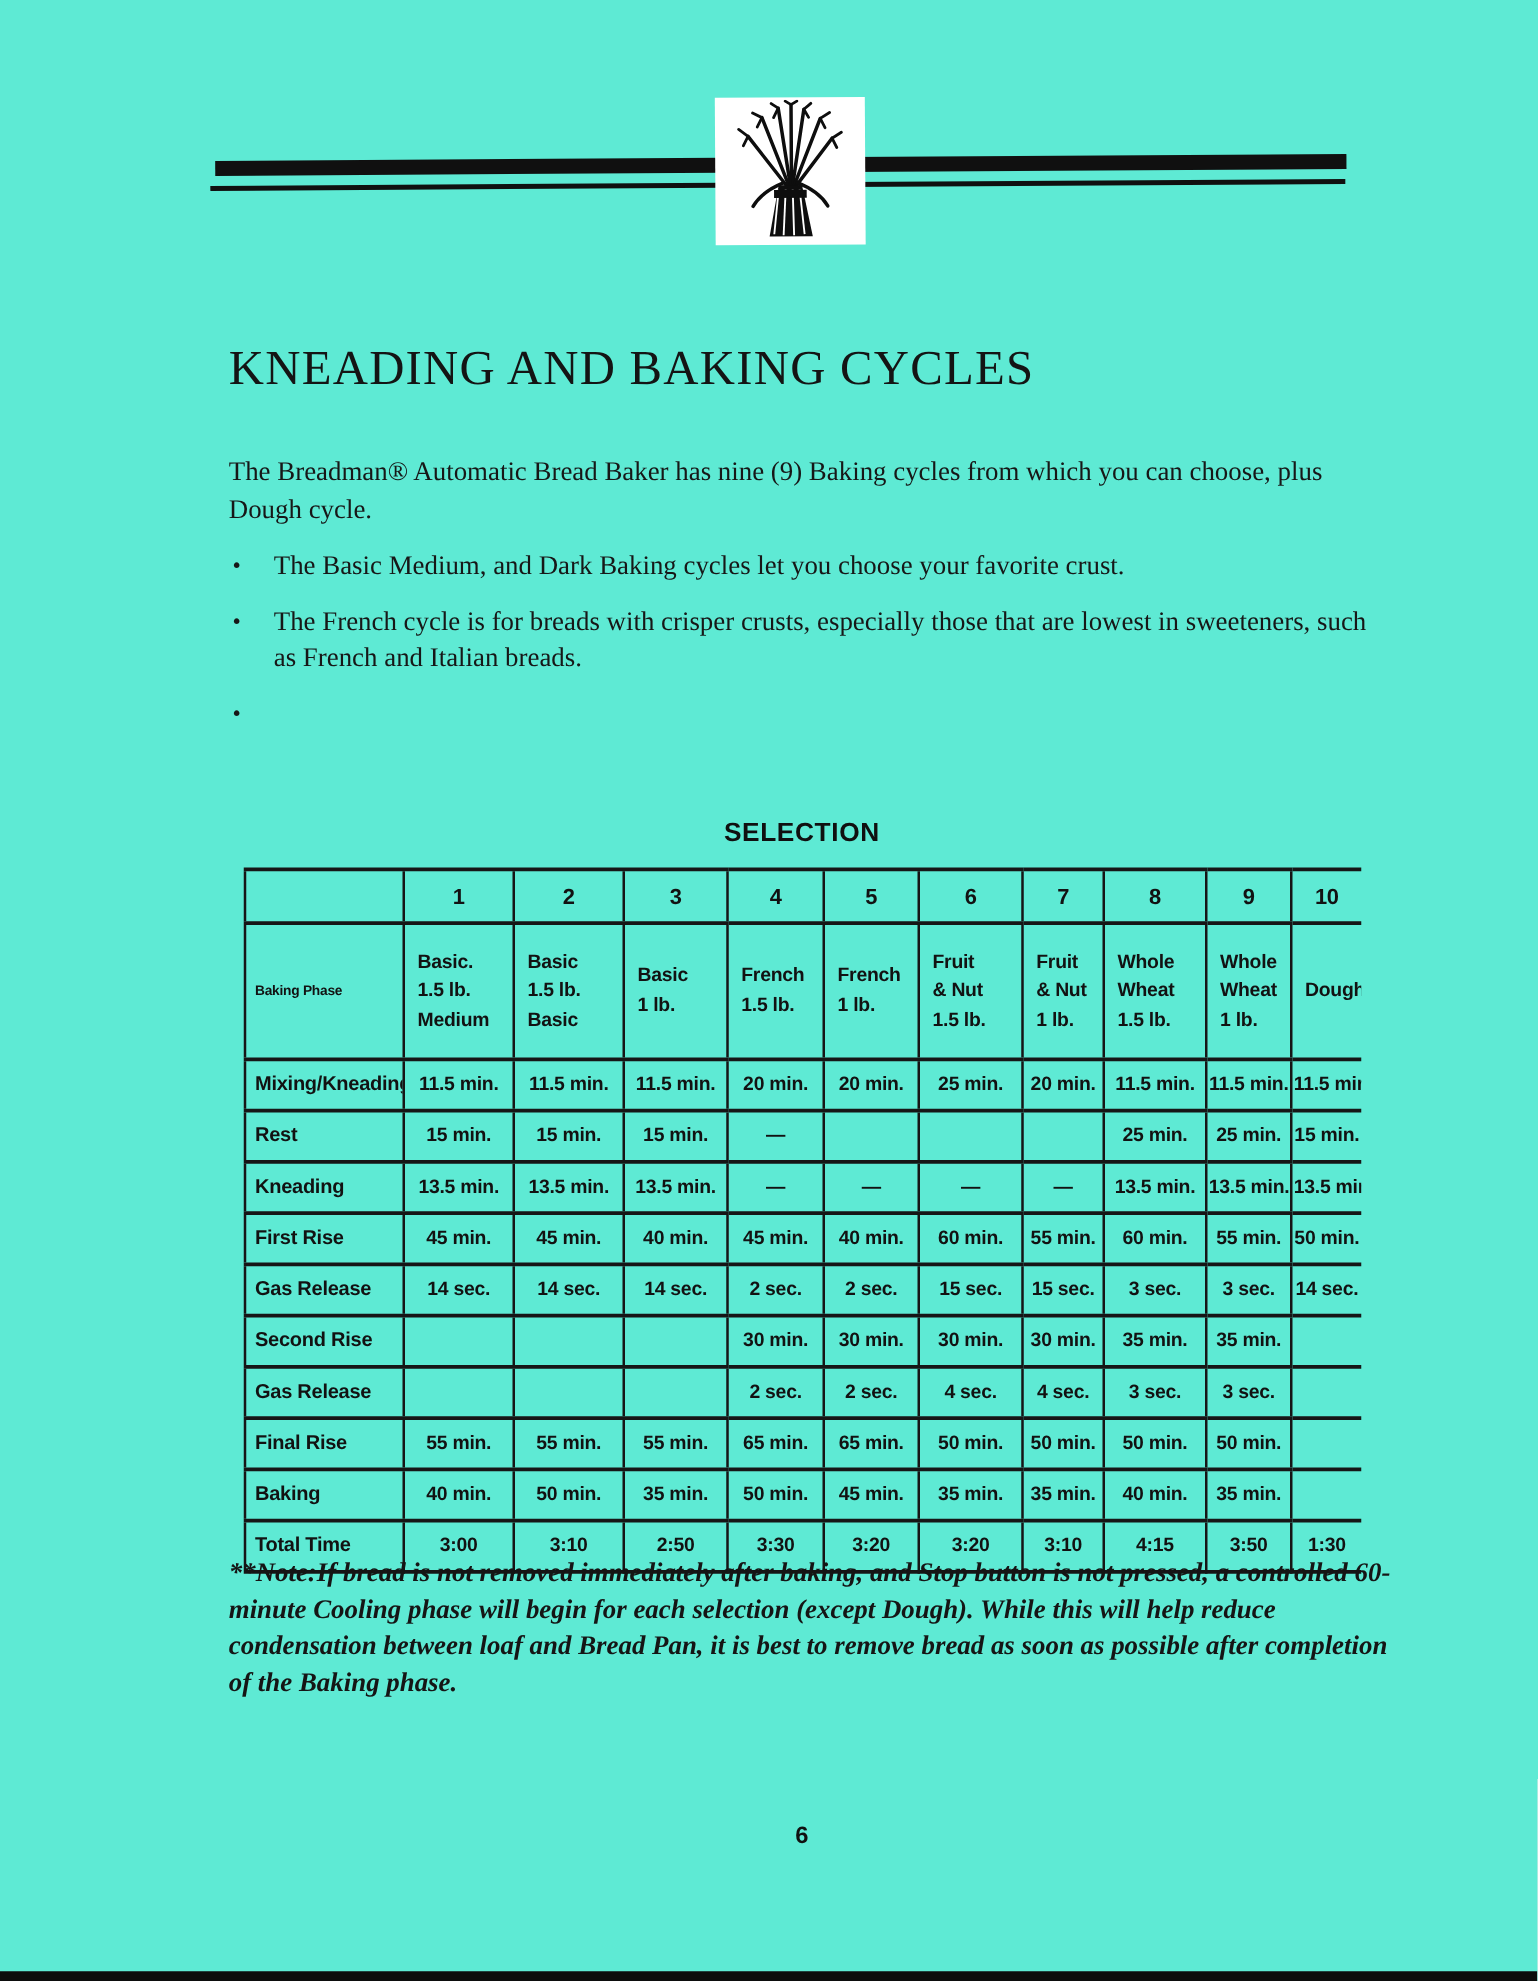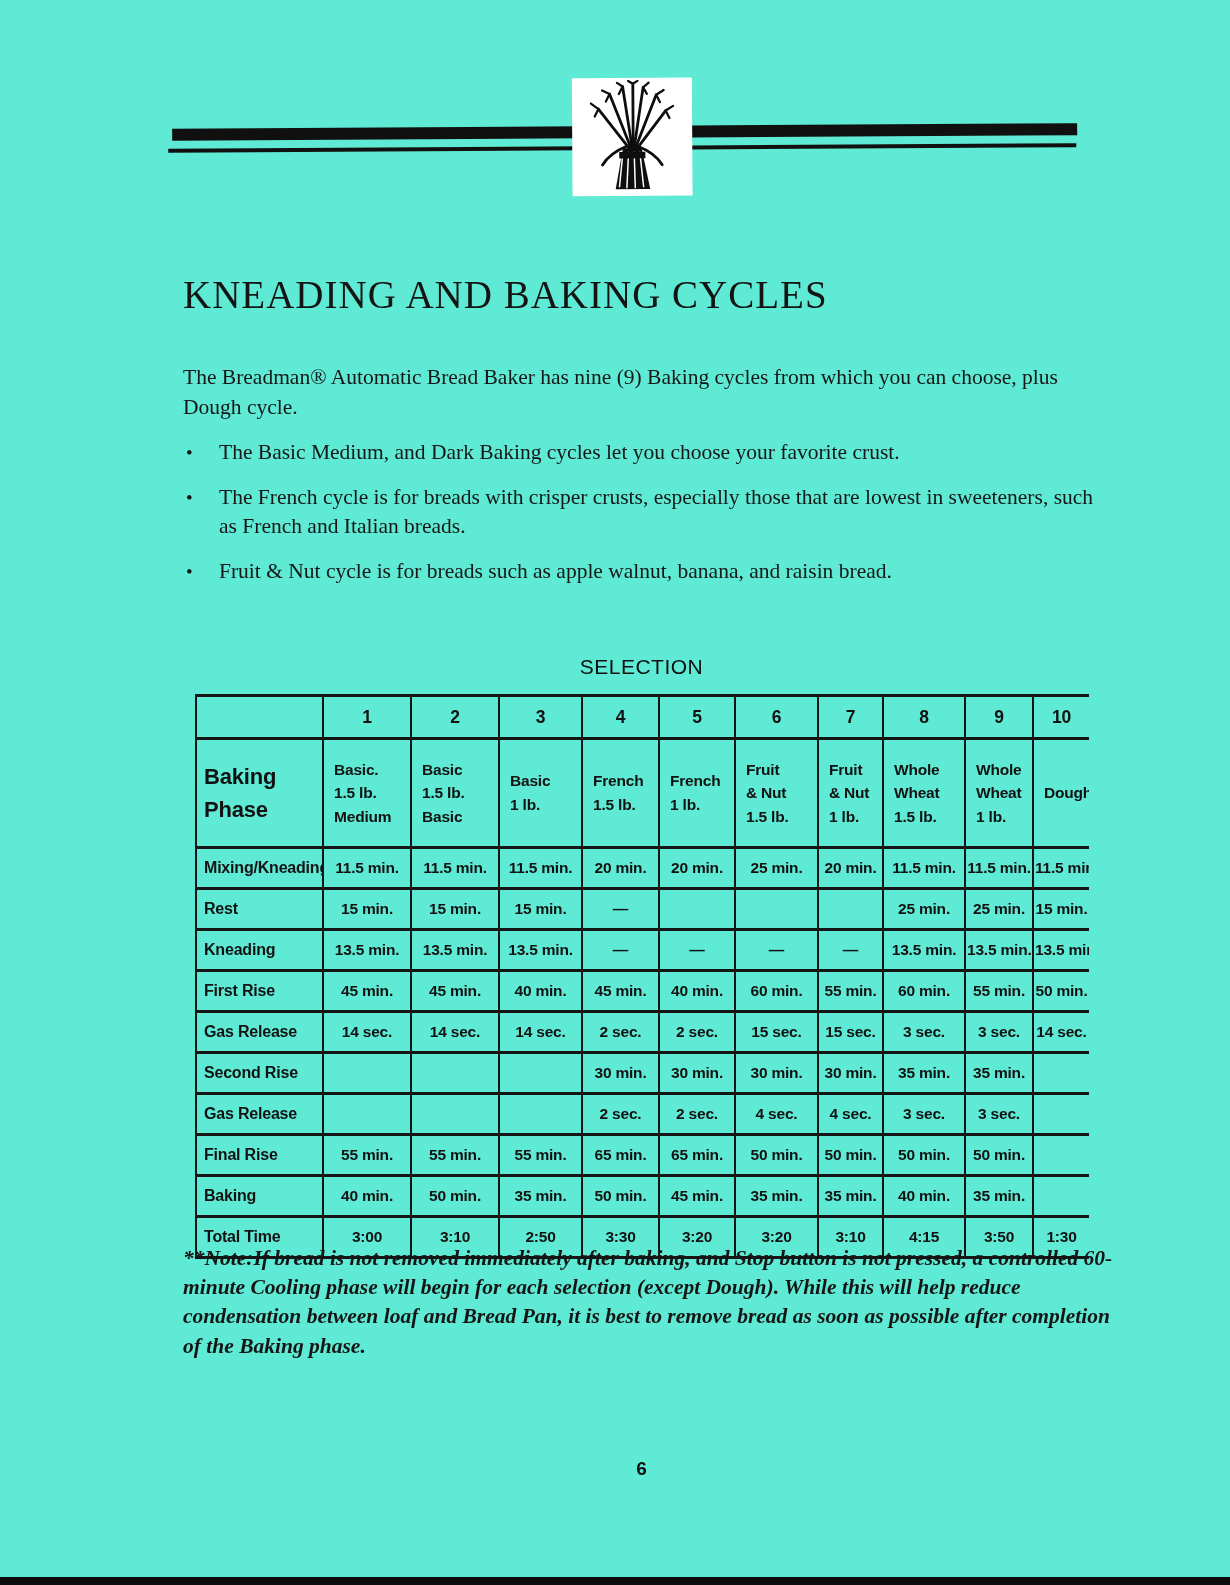--- a/index.html
+++ b/index.html
@@ -37,40 +37,40 @@
   .bullets .dot{width:33px;flex:0 0 33px;font-size:19px;line-height:1.55;}
   .caption{
     position:absolute;left:190px;top:616px;
     font-family:"Liberation Serif","DejaVu Serif",serif;
     font-size:21.5px;color:#171717;
   }
   
   .selection-label{
     position:absolute;left:195px;top:655px;width:893px;text-align:center;
     font-family:"Liberation Sans","DejaVu Sans",sans-serif;
-    font-weight:400;font-size:21px;letter-spacing:0.5px;color:#101010;
+    font-weight:700;font-size:21px;letter-spacing:0.5px;color:#101010;
   }
   .cycle-table{
     position:absolute;left:195px;top:694px;
     border-collapse:collapse;table-layout:fixed;width:893px;
     font-family:"Liberation Sans","DejaVu Sans",sans-serif;
     font-weight:700;color:#121212;
     border-bottom:3px solid #161616;
   }
   .cycle-table td{
     border-left:2px solid #161616;
     border-top:3px solid #161616;
     overflow:hidden;white-space:nowrap;
     letter-spacing:-0.2px;
   }
   .cycle-table tr td:last-child{border-right:0;}
   .numbers-row td{height:38px;text-align:center;font-size:17.5px;}
   .numbers-row .corner-cell{}
   .phase-row td{height:104px;vertical-align:middle;font-size:15.5px;line-height:1.52;text-align:left;padding-left:10px;white-space:normal;}
-  .phase-row .label-cell{font-size:22px;padding-left:7px;}
+  .phase-row .label-cell{font-size:11px;padding-left:7px;}
   .data-row td{height:36px;}
   .data-row .label-cell{text-align:left;padding-left:7px;font-size:16px;}
   .data-row .value-cell{text-align:center;font-size:15.5px;}
   
   .note{
     position:absolute;left:183px;top:1222px;width:935px;
     font-family:"Liberation Serif","DejaVu Serif",serif;
     font-style:italic;font-weight:700;
     font-size:21.5px;line-height:1.37;color:#151515;
   }
@@ -127,21 +127,20 @@
     <li>
       <span class="dot">•</span>
       <span>The Basic Medium, and Dark Baking cycles let you choose your favorite crust.</span>
     </li>
     <li>
       <span class="dot">•</span>
       <span>The French cycle is for breads with crisper crusts, especially those that are lowest in sweeteners, such as French and Italian breads.</span>
     </li>
     <li>
       <span class="dot">•</span>
-      <span>Fruit &amp; Nut cycle is for breads such as apple walnut, banana, and raisin bread.</span>
     </li>
   </ul>
 
 
   <div class="selection-label">SELECTION</div>
 
   <table class="cycle-table">
     <colgroup>
       <col style="width:127px">
         <col style="width:88px">

